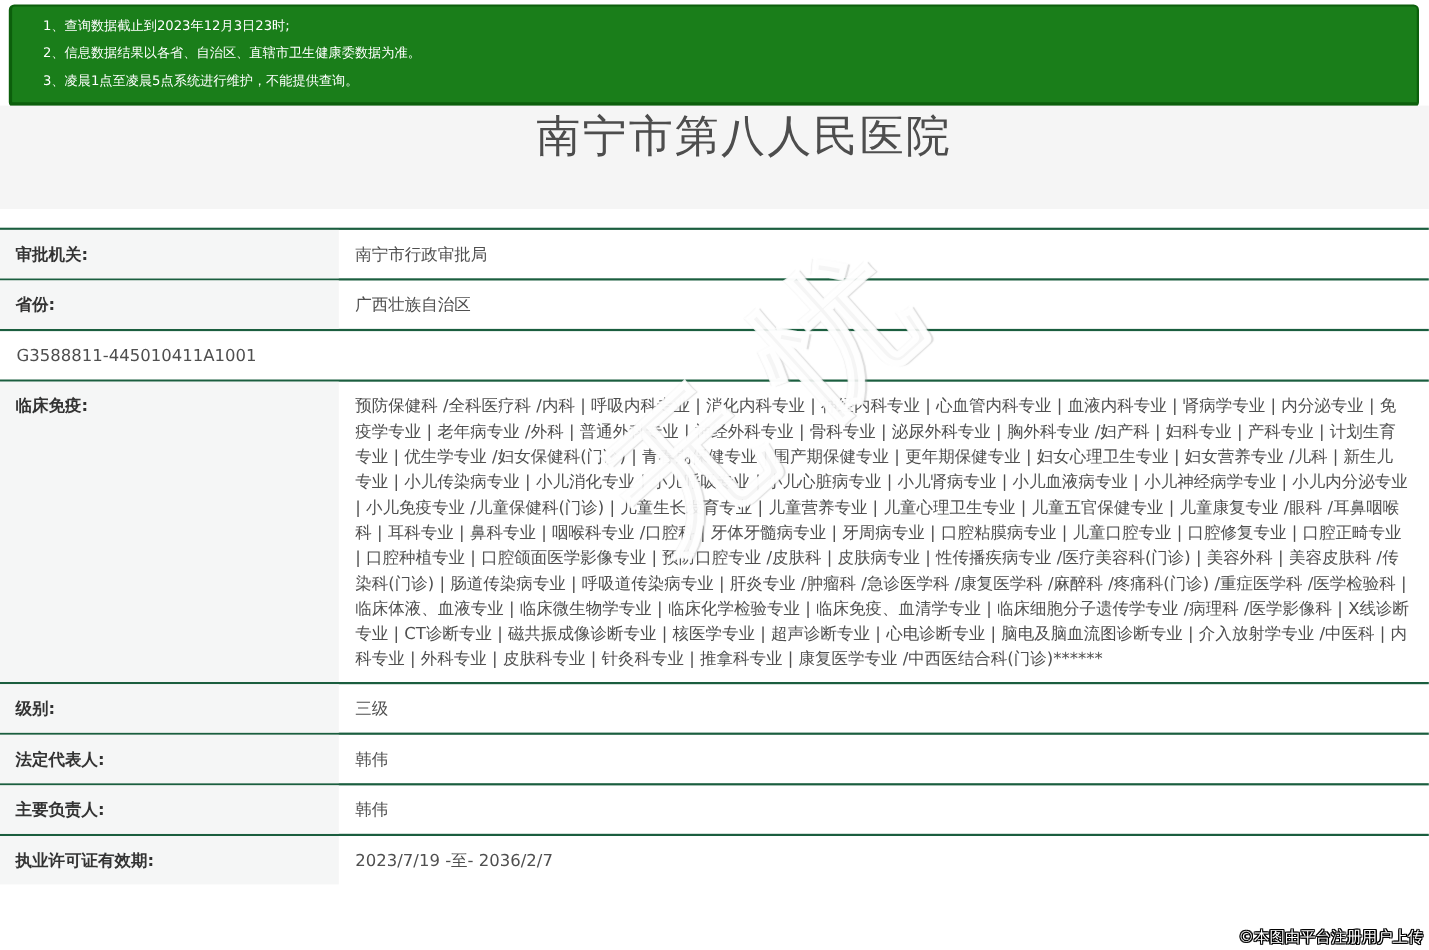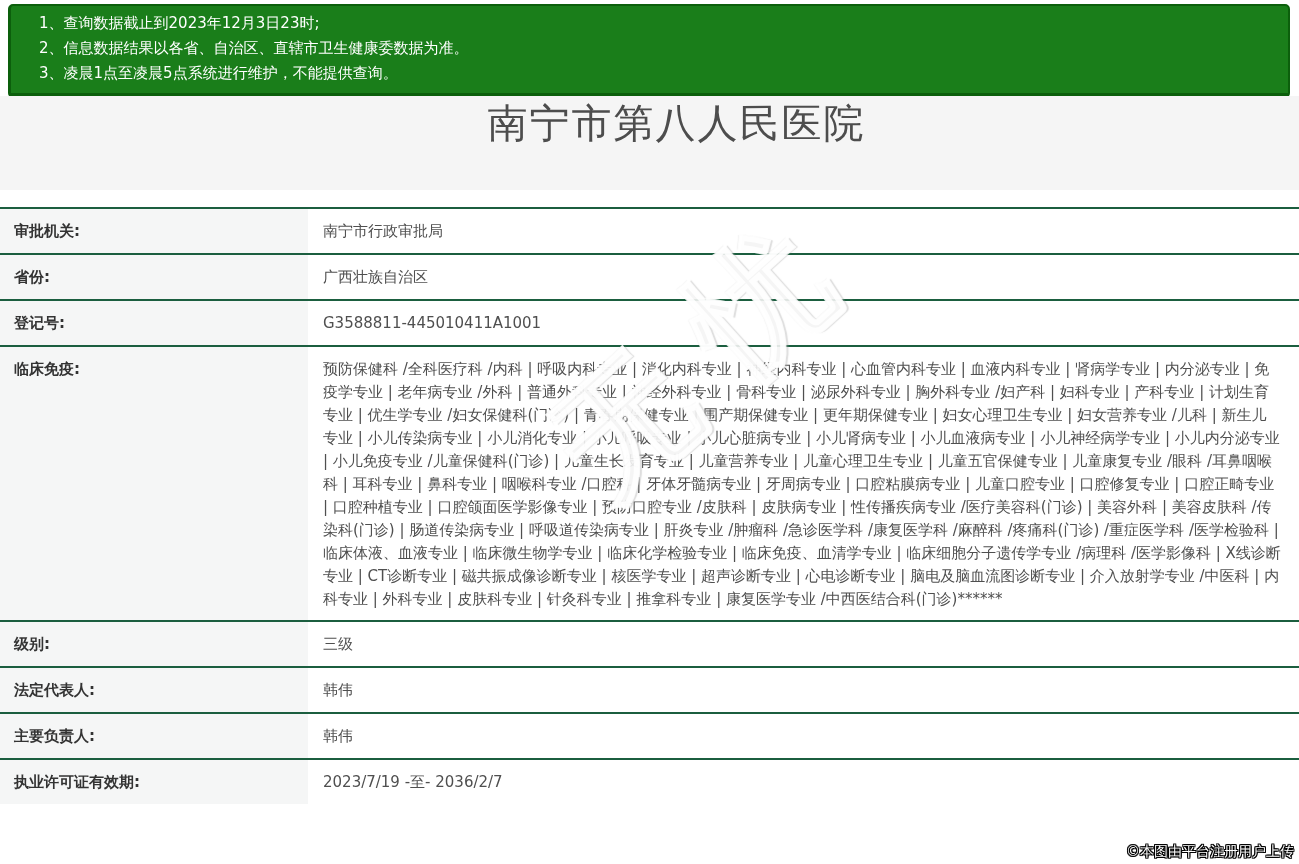--- a/index.html
+++ b/index.html
@@ -12,21 +12,21 @@
   .banner{
     position:absolute;left:8px;top:4px;right:9px;
     background:#1a7e1a;
     border:2px solid #0c5f0c;
     border-bottom-width:5px;border-left-width:3px;
     border-radius:5px;
     box-sizing:border-box;
     padding:5px 10px 7px 28px;
   }
   .banner .notice{
-    color:#ffffff;font-size:15px;line-height:25px;white-space:nowrap;
+    color:#ffffff;font-size:12px;line-height:25px;white-space:nowrap;
   }
   
   .title-band{
     position:absolute;left:0;top:96px;width:1299px;height:94px;
     background:#f5f5f5;
     display:flex;justify-content:center;padding-left:27px;
   }
   .page-title{
     font-size:40px;color:#4d4d4d;letter-spacing:2px;font-weight:400;
   }
@@ -88,21 +88,20 @@
     <div class="cell-label">审批机关:</div>
     <div class="cell-value">南宁市行政审批局</div>
   </div>
 
   <div class="info-row">
     <div class="cell-label">省份:</div>
     <div class="cell-value">广西壮族自治区</div>
   </div>
 
   <div class="info-row">
-    <div class="cell-label">登记号:</div>
     <div class="cell-value">G3588811-445010411A1001</div>
   </div>
 
 
   <div class="info-row">
     <div class="cell-label">临床免疫:</div>
     <div class="cell-value">预防保健科 /全科医疗科 /内科 | 呼吸内科专业 | 消化内科专业 | 神经内科专业 | 心血管内科专业 | 血液内科专业 | 肾病学专业 | 内分泌专业 | 免疫学专业 | 老年病专业 /外科 | 普通外科专业 | 神经外科专业 | 骨科专业 | 泌尿外科专业 | 胸外科专业 /妇产科 | 妇科专业 | 产科专业 | 计划生育专业 | 优生学专业 /妇女保健科(门诊) | 青春期保健专业 | 围产期保健专业 | 更年期保健专业 | 妇女心理卫生专业 | 妇女营养专业 /儿科 | 新生儿专业 | 小儿传染病专业 | 小儿消化专业 | 小儿呼吸专业 | 小儿心脏病专业 | 小儿肾病专业 | 小儿血液病专业 | 小儿神经病学专业 | 小儿内分泌专业 | 小儿免疫专业 /儿童保健科(门诊) | 儿童生长发育专业 | 儿童营养专业 | 儿童心理卫生专业 | 儿童五官保健专业 | 儿童康复专业 /眼科 /耳鼻咽喉科 | 耳科专业 | 鼻科专业 | 咽喉科专业 /口腔科 | 牙体牙髓病专业 | 牙周病专业 | 口腔粘膜病专业 | 儿童口腔专业 | 口腔修复专业 | 口腔正畸专业 | 口腔种植专业 | 口腔颌面医学影像专业 | 预防口腔专业 /皮肤科 | 皮肤病专业 | 性传播疾病专业 /医疗美容科(门诊) | 美容外科 | 美容皮肤科 /传染科(门诊) | 肠道传染病专业 | 呼吸道传染病专业 | 肝炎专业 /肿瘤科 /急诊医学科 /康复医学科 /麻醉科 /疼痛科(门诊) /重症医学科 /医学检验科 | 临床体液、血液专业 | 临床微生物学专业 | 临床化学检验专业 | 临床免疫、血清学专业 | 临床细胞分子遗传学专业 /病理科 /医学影像科 | X线诊断专业 | CT诊断专业 | 磁共振成像诊断专业 | 核医学专业 | 超声诊断专业 | 心电诊断专业 | 脑电及脑血流图诊断专业 | 介入放射学专业 /中医科 | 内科专业 | 外科专业 | 皮肤科专业 | 针灸科专业 | 推拿科专业 | 康复医学专业 /中西医结合科(门诊)******</div>
   </div>
 
   <div class="info-row">

